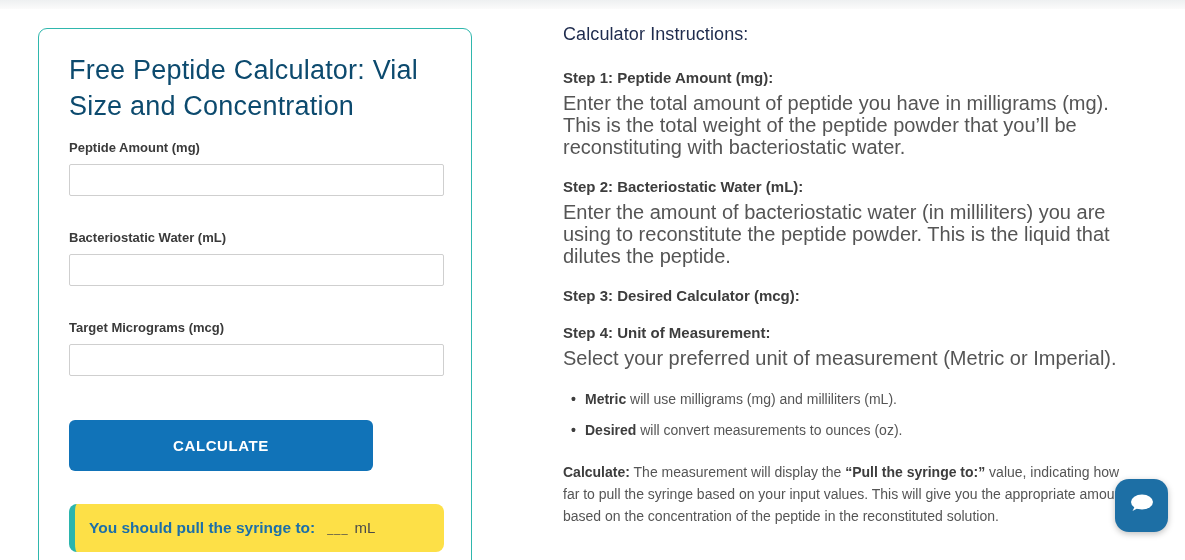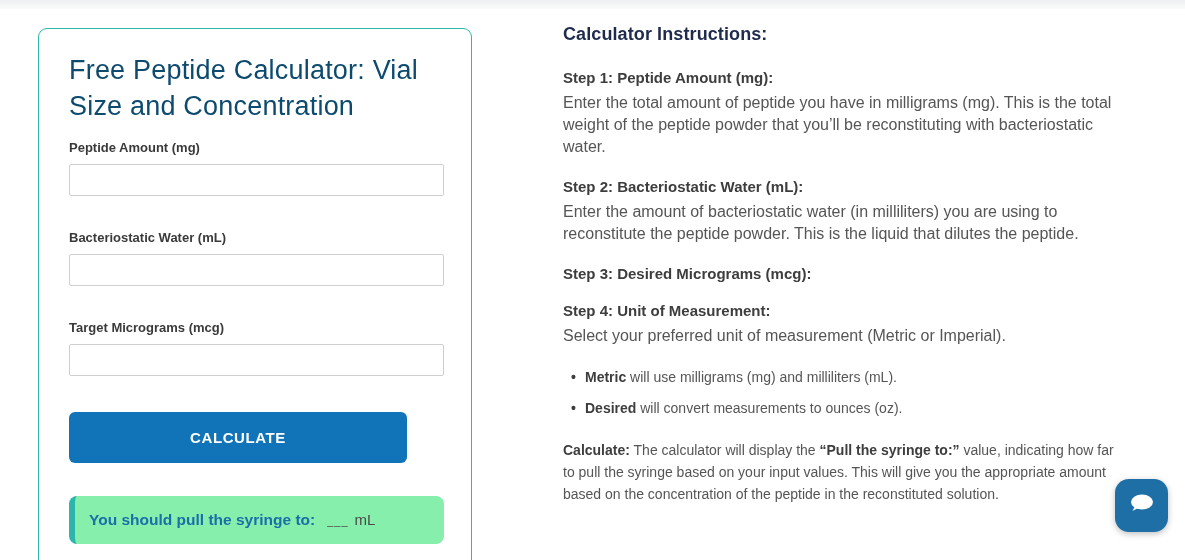--- a/index.html
+++ b/index.html
@@ -44,37 +44,37 @@
     border: 1px solid #cfcfcf;
     border-radius: 2px;
     background: #ffffff;
     margin-bottom: 34px;
     font-size: 14px;
     color: #333;
     padding: 0 8px;
     outline: none;
   }
   .calc-button {
-    width: 338px; height: 51px;
+    width: 304px; height: 51px;
     background: #1173b8;
     color: #ffffff;
     border: none;
     border-radius: 6px;
     font-family: "Liberation Sans", sans-serif;
     font-size: 15px;
     font-weight: 700;
     letter-spacing: 0.6px;
     cursor: pointer;
-    margin-top: 2px;
+    margin-top: 10px;
     margin-bottom: 33px;
     display: block;
   }
   .result-box {
     width: 375px;
-    background: #86efac;
+    background: #fde047;
     border-left: 6px solid #2bb5ad;
     border-radius: 8px;
     padding: 15px 14px;
     display: flex;
     align-items: baseline;
   }
   .result-label {
     color: #1b6fa9;
     font-size: 15.5px;
     font-weight: 700;
@@ -92,34 +92,34 @@
   }
 
   
   .instructions {
     position: absolute;
     left: 563px; top: 24px;
     width: 566px;
   }
   .instructions-heading {
     font-size: 18px;
-    font-weight: 700;
+    font-weight: 400;
     color: #1e2b4d;
     margin-bottom: 24px;
     letter-spacing: 0.1px;
   }
   .step { margin-bottom: 20px; }
   .step-title {
     font-size: 15px;
     font-weight: 700;
     color: #3d3d3d;
     margin-bottom: 6px;
   }
   .step-body {
-    font-size: 16px;
+    font-size: 20px;
     color: #555555;
     line-height: 22px;
   }
   .bullet-list {
     list-style: none;
     margin: 14px 0 20px 8px;
   }
   .bullet-item {
     font-size: 14px;
     color: #555555;
@@ -192,34 +192,34 @@
     <div class="step-title">Step 1: Peptide Amount (mg):</div>
     <div class="step-body">Enter the total amount of peptide you have in milligrams (mg). This is the total weight of the peptide powder that you’ll be reconstituting with bacteriostatic water.</div>
   </div>
 
   <div class="step">
     <div class="step-title">Step 2: Bacteriostatic Water (mL):</div>
     <div class="step-body">Enter the amount of bacteriostatic water (in milliliters) you are using to reconstitute the peptide powder. This is the liquid that dilutes the peptide.</div>
   </div>
 
   <div class="step">
-    <div class="step-title">Step 3: Desired Micrograms (mcg):</div>
+    <div class="step-title">Step 3: Desired Calculator (mcg):</div>
   </div>
 
   <div class="step">
     <div class="step-title">Step 4: Unit of Measurement:</div>
     <div class="step-body">Select your preferred unit of measurement (Metric or Imperial).</div>
   </div>
 
   <ul class="bullet-list">
     <li class="bullet-item"><span class="bullet-bold">Metric</span><span> will use milligrams (mg) and milliliters (mL).</span></li>
     <li class="bullet-item"><span class="bullet-bold">Desired</span><span> will convert measurements to ounces (oz).</span></li>
   </ul>
 
-  <p class="calc-note"><span class="note-bold">Calculate:</span><span> The calculator will display the </span><span class="note-bold">“Pull the syringe to:”</span><span> value, indicating how far to pull the syringe based on your input values. This will give you the appropriate amount based on the concentration of the peptide in the reconstituted solution.</span></p>
+  <p class="calc-note"><span class="note-bold">Calculate:</span><span> The measurement will display the </span><span class="note-bold">“Pull the syringe to:”</span><span> value, indicating how far to pull the syringe based on your input values. This will give you the appropriate amount based on the concentration of the peptide in the reconstituted solution.</span></p>
 </div>
 
 <button class="chat-widget">
   <span>
     <svg width="28" height="24" viewBox="0 0 28 24">
       <ellipse cx="14" cy="10" rx="11" ry="7.5" fill="#ffffff"></ellipse>
       <path d="M7 14 L4.5 19 L11 15.5 Z" fill="#ffffff"></path>
     </svg>
   </span>
 </button>

